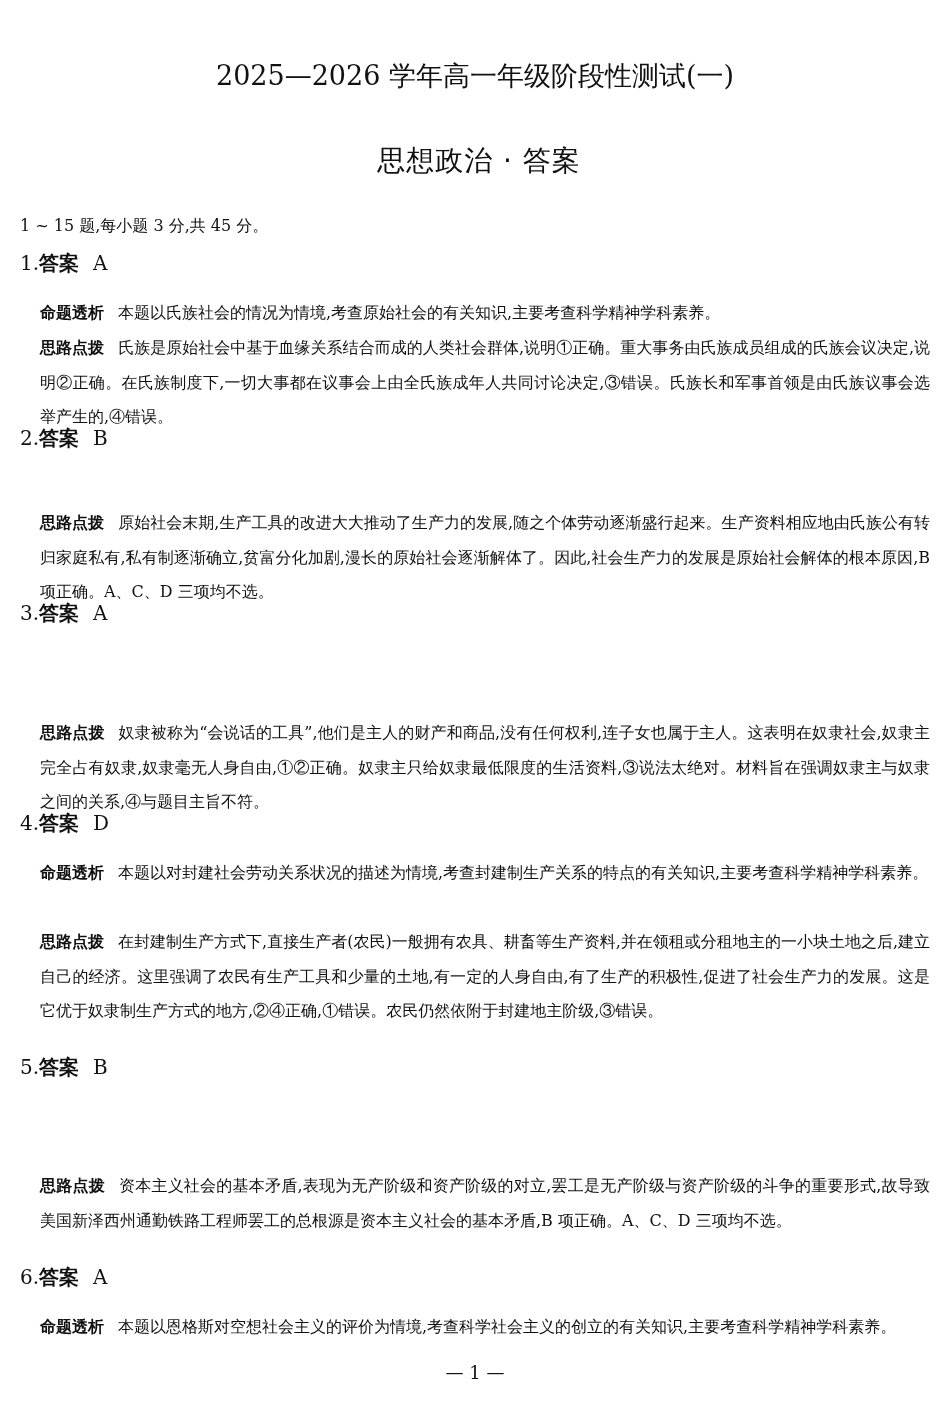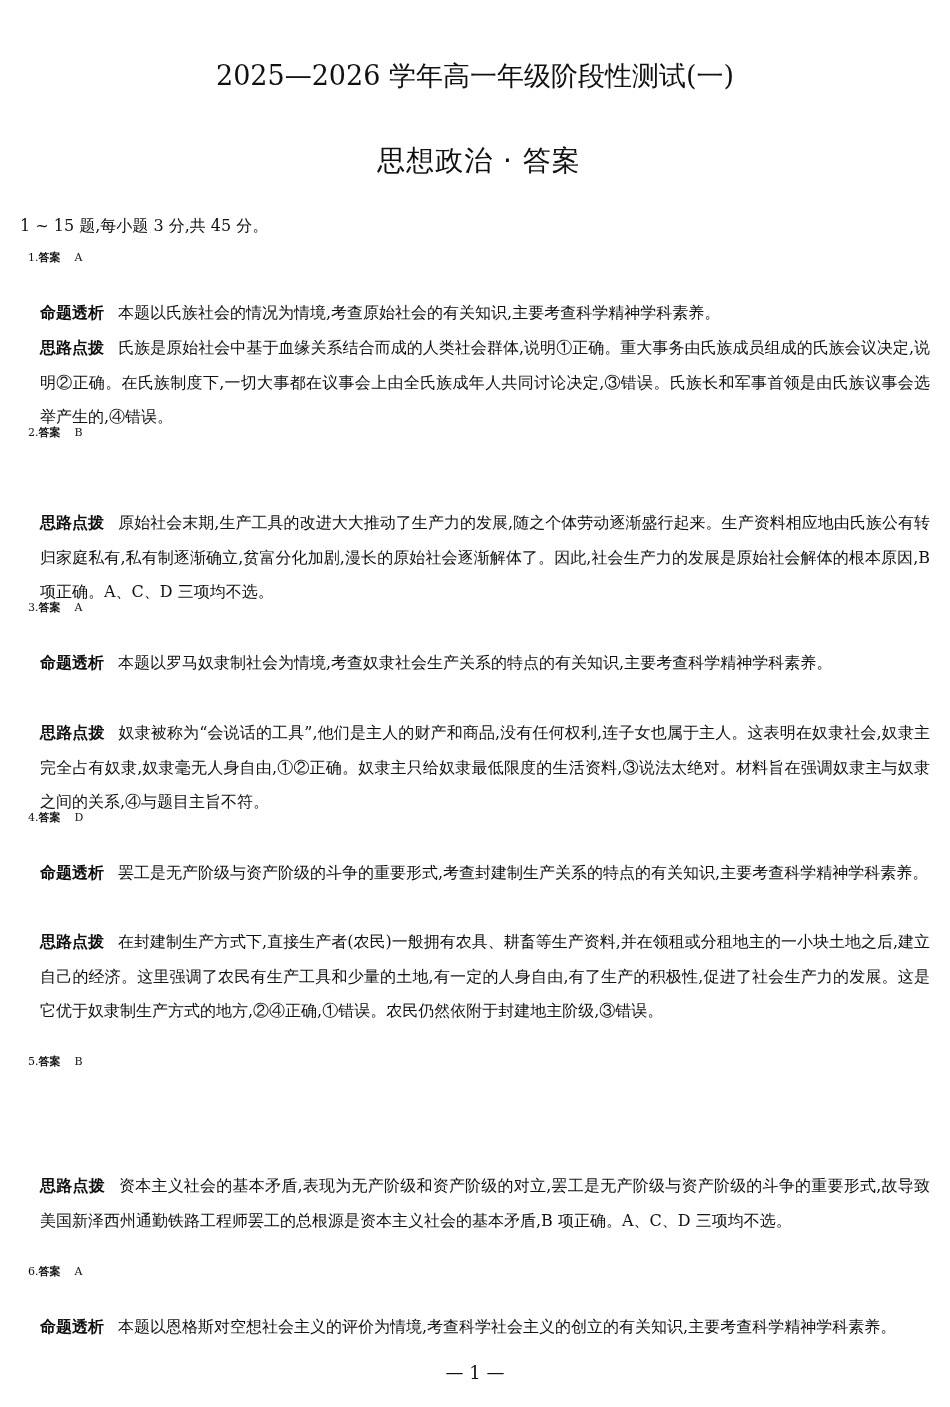--- a/index.html
+++ b/index.html
@@ -14,21 +14,21 @@
     font-size: 27px; letter-spacing: 0px; font-family: "DejaVu Serif", serif;
   }
   .subtitle {
     position: absolute; top: 142px; left: 4px; width: 950px; text-align: center;
     font-size: 28px; font-weight: normal; font-family: "DejaVu Sans", sans-serif;
     letter-spacing: 1px;
   }
   .intro {
     position: absolute; top: 216px; left: 20px; font-size: 16px;
   }
-  .q-head { position: absolute; left: 28px; font-size: 11px; }
+  .q-head { position: absolute; left: 20px; font-size: 20px; }
   .q-head .lbl { font-weight: bold; font-family: "DejaVu Sans", sans-serif; }
   .q-head .ans { margin-left: 14px; }
   .para {
     position: absolute; left: 40px; width: 890px; font-size: 16px;
     line-height: 34.5px; text-align: justify; margin-top: 16px;
   }
   .para .tag { font-weight: bold; font-family: "DejaVu Sans", sans-serif; margin-right: 14px; }
   .footer {
     position: absolute; top: 1362px; left: 0; width: 950px; text-align: center; font-size: 18px;
   }
@@ -54,32 +54,29 @@
   <div class="q-head" style="top:425px">
     <span>2.</span><span class="lbl">答案</span><span class="ans">B</span>
   </div>
   <div class="para" style="top:490px">
     <span class="tag">思路点拨</span><span>原始社会末期,生产工具的改进大大推动了生产力的发展,随之个体劳动逐渐盛行起来。生产资料相应地由氏族公有转归家庭私有,私有制逐渐确立,贫富分化加剧,漫长的原始社会逐渐解体了。因此,社会生产力的发展是原始社会解体的根本原因,B 项正确。A、C、D 三项均不选。</span>
   </div>
 
   <div class="q-head" style="top:600px">
     <span>3.</span><span class="lbl">答案</span><span class="ans">A</span>
   </div>
-  <div class="para" style="top:630px">
-    <span class="tag">命题透析</span><span>本题以罗马奴隶制社会为情境,考查奴隶社会生产关系的特点的有关知识,主要考查科学精神学科素养。</span>
-  </div>
   <div class="para" style="top:700px">
     <span class="tag">思路点拨</span><span>奴隶被称为“会说话的工具”,他们是主人的财产和商品,没有任何权利,连子女也属于主人。这表明在奴隶社会,奴隶主完全占有奴隶,奴隶毫无人身自由,①②正确。奴隶主只给奴隶最低限度的生活资料,③说法太绝对。材料旨在强调奴隶主与奴隶之间的关系,④与题目主旨不符。</span>
   </div>
 
   <div class="q-head" style="top:810px">
     <span>4.</span><span class="lbl">答案</span><span class="ans">D</span>
   </div>
   <div class="para" style="top:840px">
-    <span class="tag">命题透析</span><span>罢工是无产阶级与资产阶级的斗争的重要形式,考查封建制生产关系的特点的有关知识,主要考查科学精神学科素养。</span>
+    <span class="tag">命题透析</span><span>本题以对封建社会劳动关系状况的描述为情境,考查封建制生产关系的特点的有关知识,主要考查科学精神学科素养。</span>
   </div>
   <div class="para" style="top:909px">
     <span class="tag">思路点拨</span><span>在封建制生产方式下,直接生产者(农民)一般拥有农具、耕畜等生产资料,并在领租或分租地主的一小块土地之后,建立自己的经济。这里强调了农民有生产工具和少量的土地,有一定的人身自由,有了生产的积极性,促进了社会生产力的发展。这是它优于奴隶制生产方式的地方,②④正确,①错误。农民仍然依附于封建地主阶级,③错误。</span>
   </div>
 
   <div class="q-head" style="top:1054px">
     <span>5.</span><span class="lbl">答案</span><span class="ans">B</span>
   </div>
   <div class="para" style="top:1153px">
     <span class="tag">思路点拨</span><span>资本主义社会的基本矛盾,表现为无产阶级和资产阶级的对立,罢工是无产阶级与资产阶级的斗争的重要形式,故导致美国新泽西州通勤铁路工程师罢工的总根源是资本主义社会的基本矛盾,B 项正确。A、C、D 三项均不选。</span>

